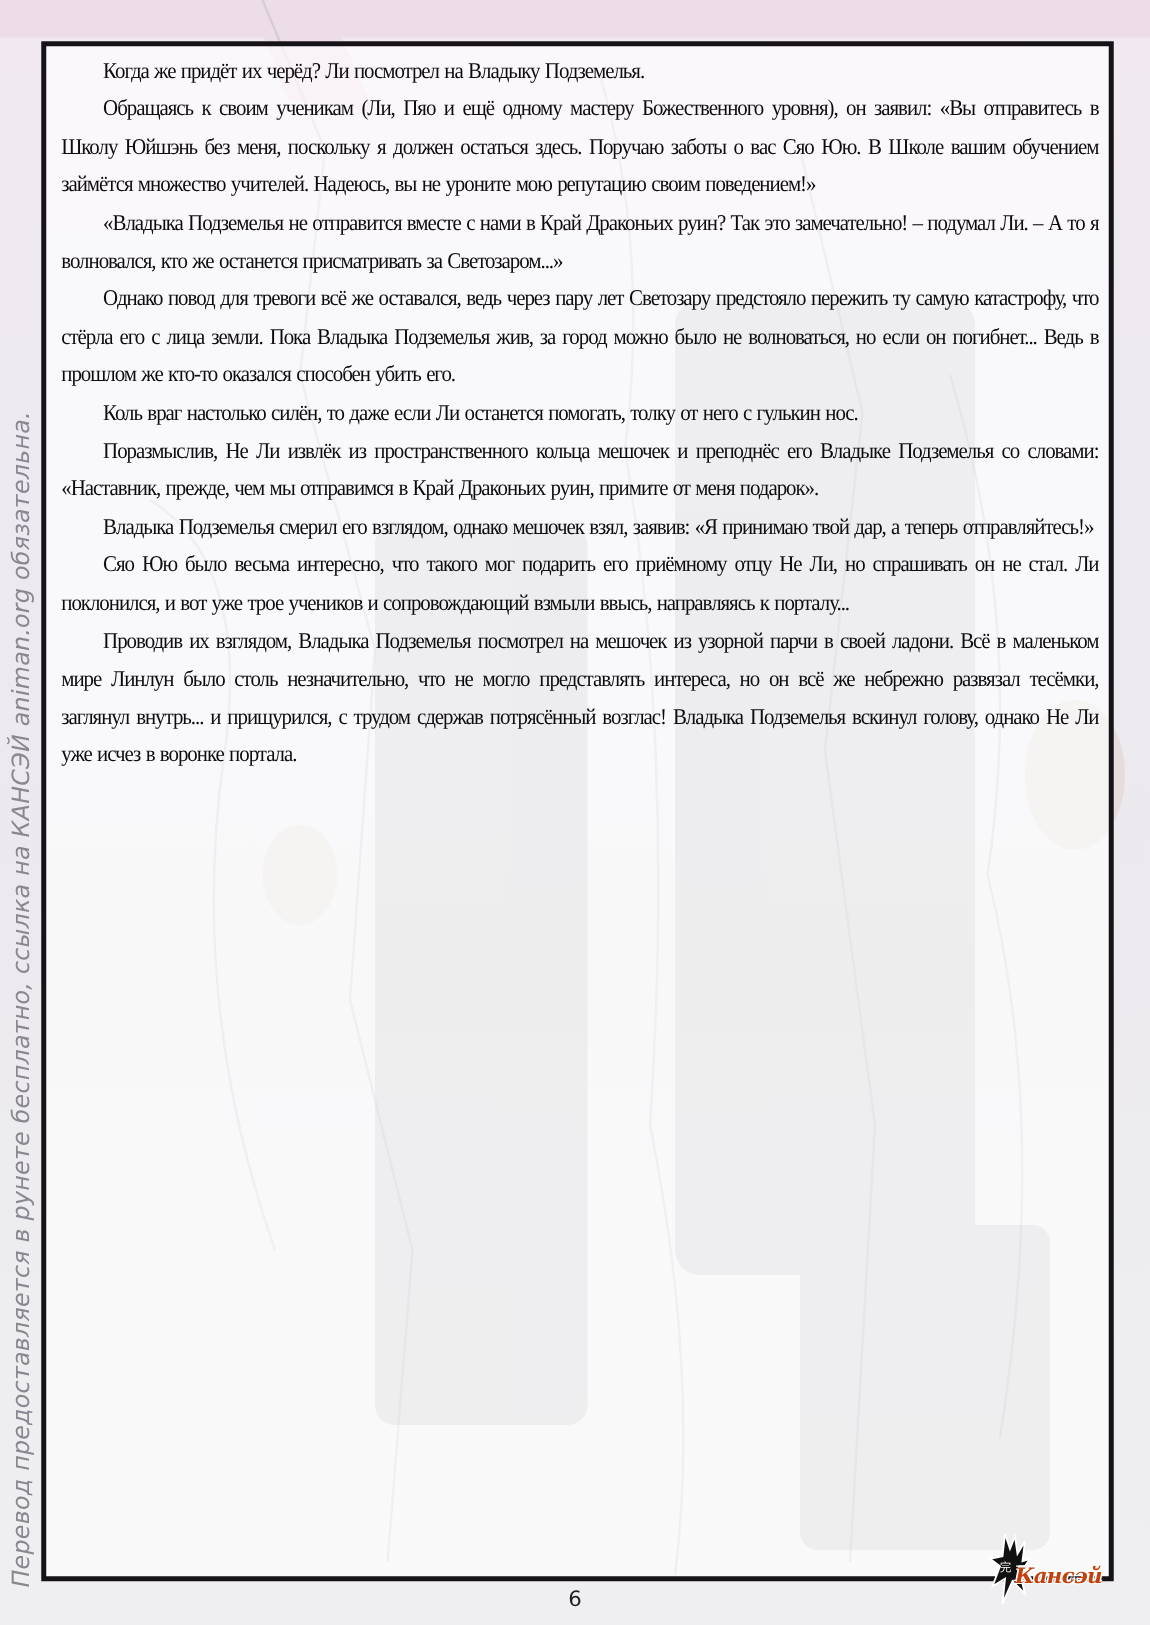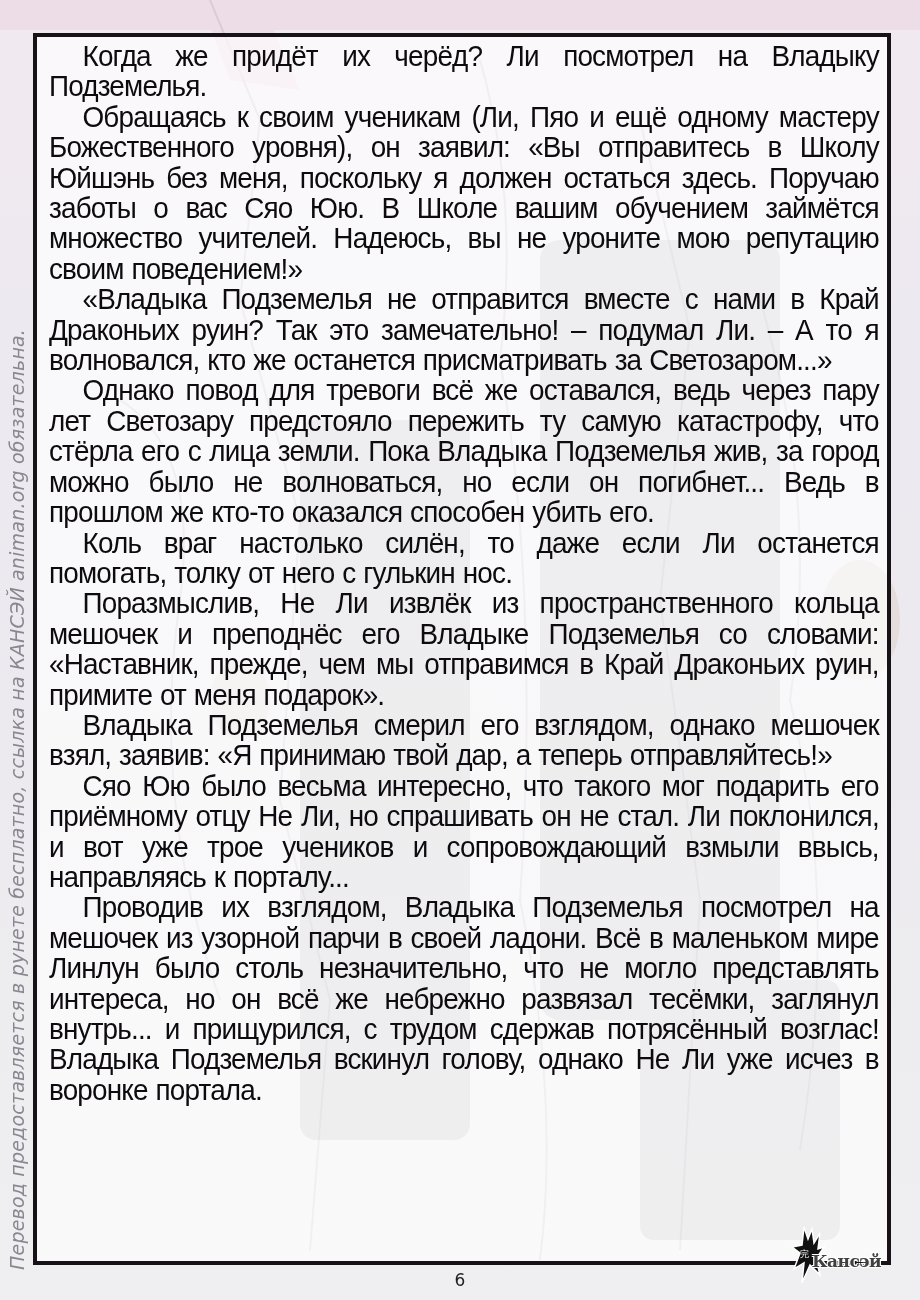--- a/index.html
+++ b/index.html
@@ -43,24 +43,24 @@
       height: 1224px;
       border: 4px solid #161218;
       background: rgba(255,255,255,0.66);
       box-sizing: content-box;
     }
     .text-block {
       position: absolute;
       left: 12px;
       right: 8px;
       top: 4px;
-      font-family: Liberation Sans, sans-serif;
+      font-family: Liberation Serif, serif;
       font-stretch: condensed;
       color: #0e0b10;
-      font-size: 30px;
+      font-size: 18px;
       line-height: 30.4px;
       letter-spacing: -0.9px;
       word-spacing: 1px;
       text-align: justify;
     }
     .text-block p {
       margin: 0;
       text-indent: 36px;
       transform: scaleX(0.93);
       transform-origin: 0 0;
@@ -81,23 +81,24 @@
       left: 790px;
       top: 1225px;
       width: 110px;
       height: 60px;
     }
     .logo-text {
       position: absolute;
       left: 22px;
       top: 26px;
       font-family: "DejaVu Serif", serif;
+      font-style: italic;
       font-weight: bold;
       font-size: 17px;
-      color: #404040;
+      color: #c2410c;
       text-shadow: -1px -1px 0 #fff, 1px -1px 0 #fff, -1px 1px 0 #fff, 1px 1px 0 #fff;
       letter-spacing: -0.5px;
     }
   </style>
 </head>
 <body>
 
 <svg class="bg-art" width="920" height="1300" viewBox="0 0 920 1300">
   <g fill="none" stroke="#c9c3cc" stroke-width="2" opacity="0.7">
     <path d="M210 0 L260 120 L240 300 L300 520 L280 800 L330 1000 L310 1250"></path>

